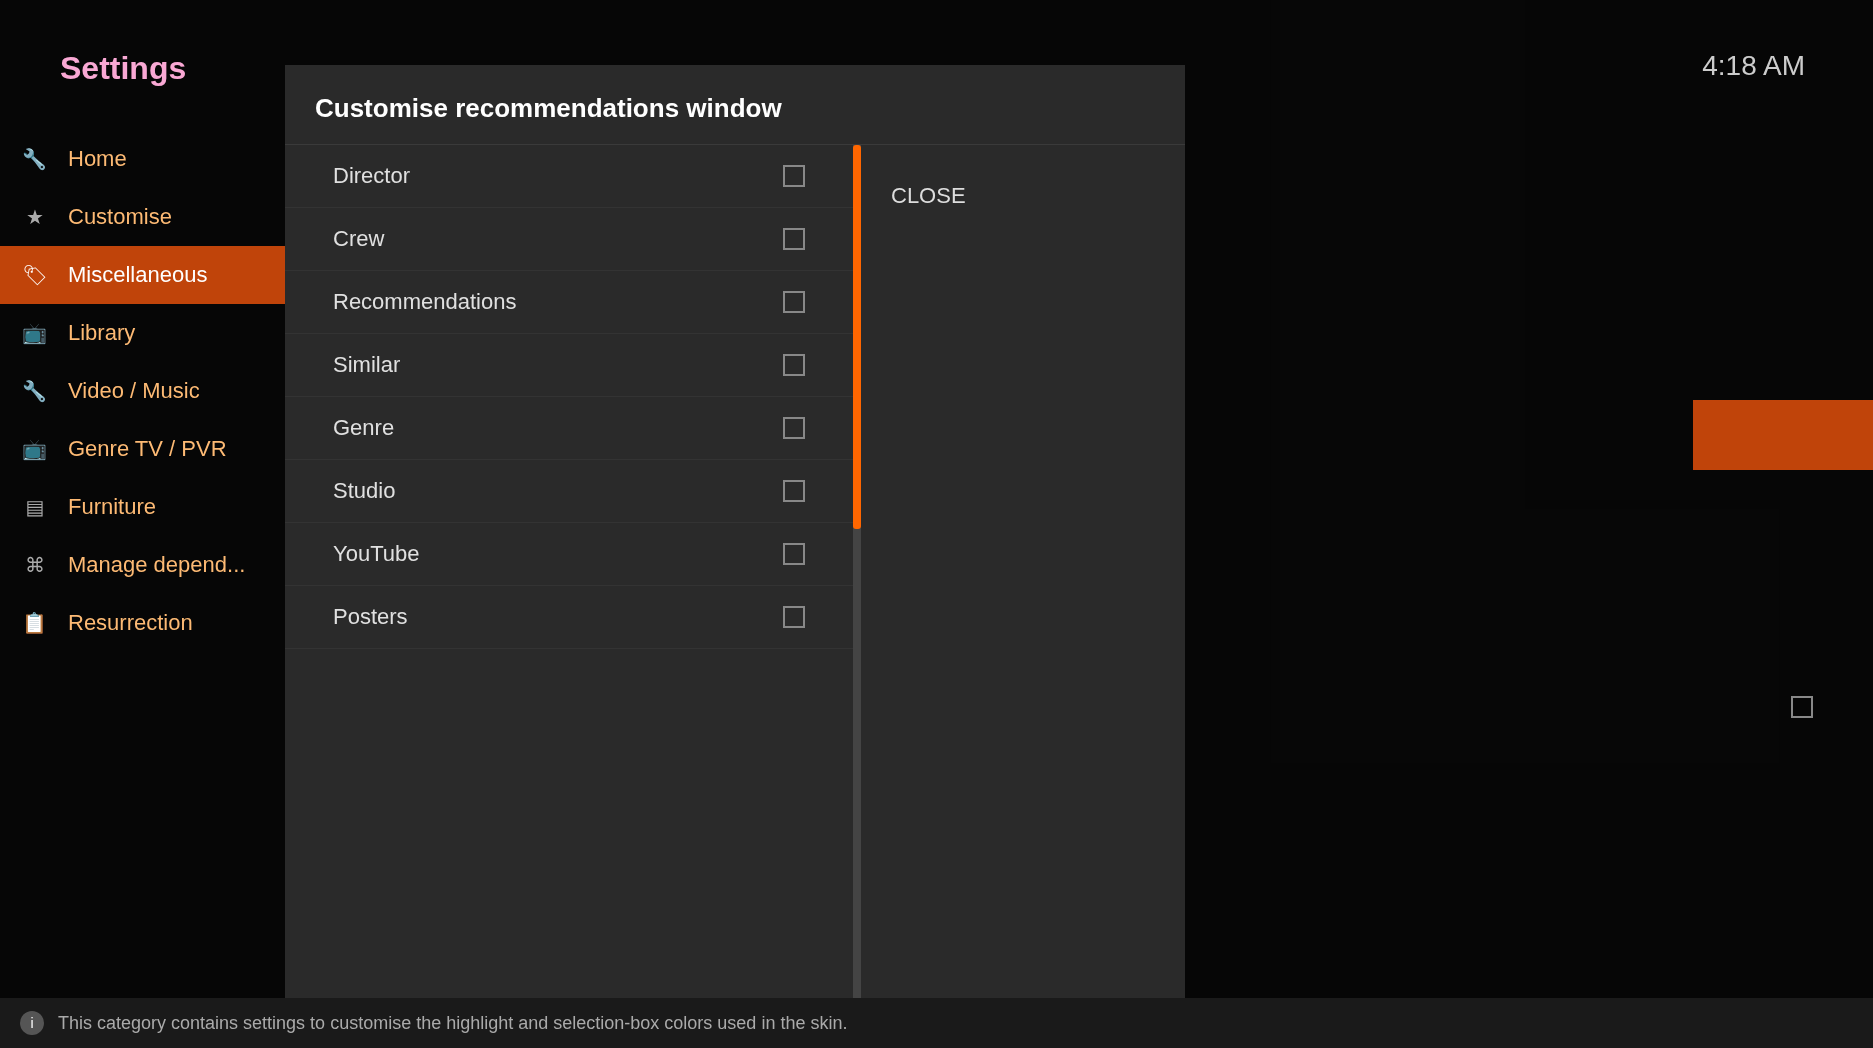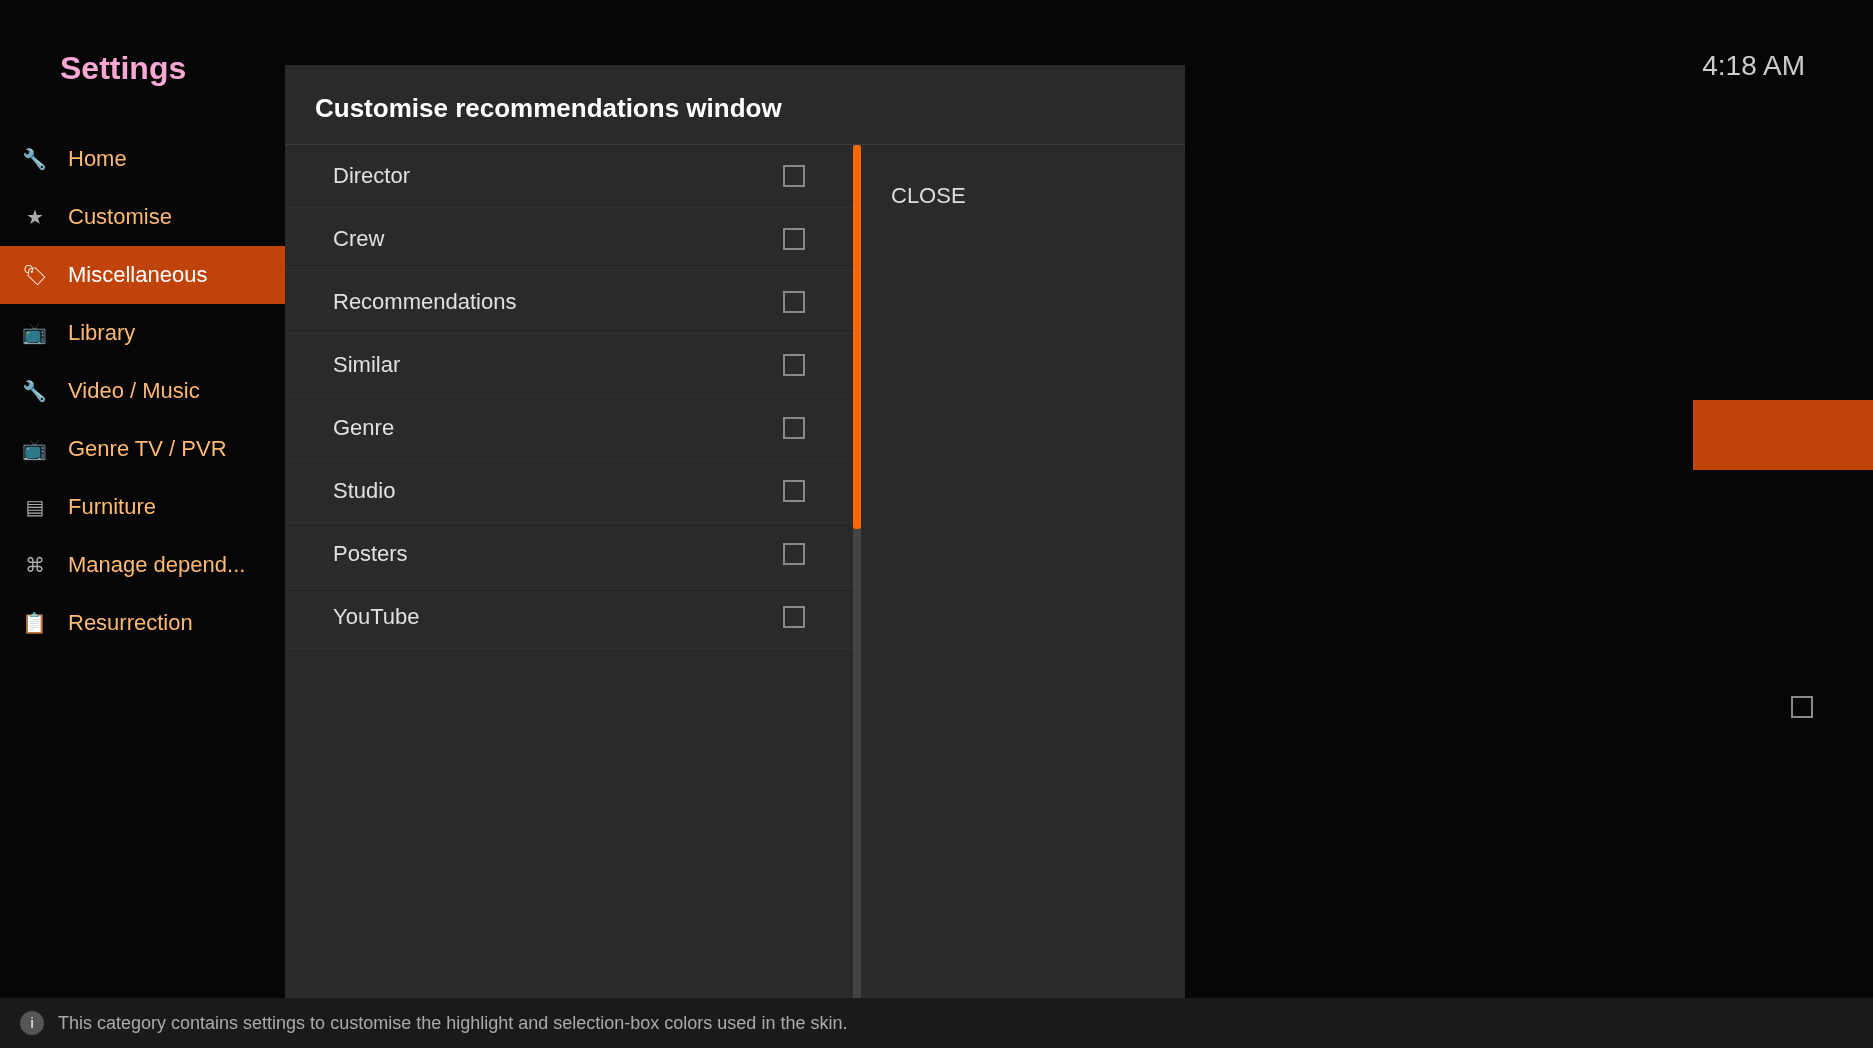--- a/index.html
+++ b/index.html
@@ -339,26 +339,26 @@
         <span class="item-label">Genre</span>
         <div class="checkbox"></div>
       </div>
 
       <div class="list-item-row">
         <span class="item-label">Studio</span>
         <div class="checkbox"></div>
       </div>
 
       <div class="list-item-row">
+        <span class="item-label">YouTube</span>
+        <div class="checkbox"></div>
+      </div>
+
+      <div class="list-item-row">
         <span class="item-label">Posters</span>
-        <div class="checkbox"></div>
-      </div>
-
-      <div class="list-item-row">
-        <span class="item-label">YouTube</span>
         <div class="checkbox"></div>
       </div>
 
 
     </div>
 
     <div style="position:relative; width:8px; background:#444; margin:0;">
       <div style="width:8px; height:45%; background:#ff6600; border-radius:3px; position:absolute; top:0;"></div>
     </div>
 

